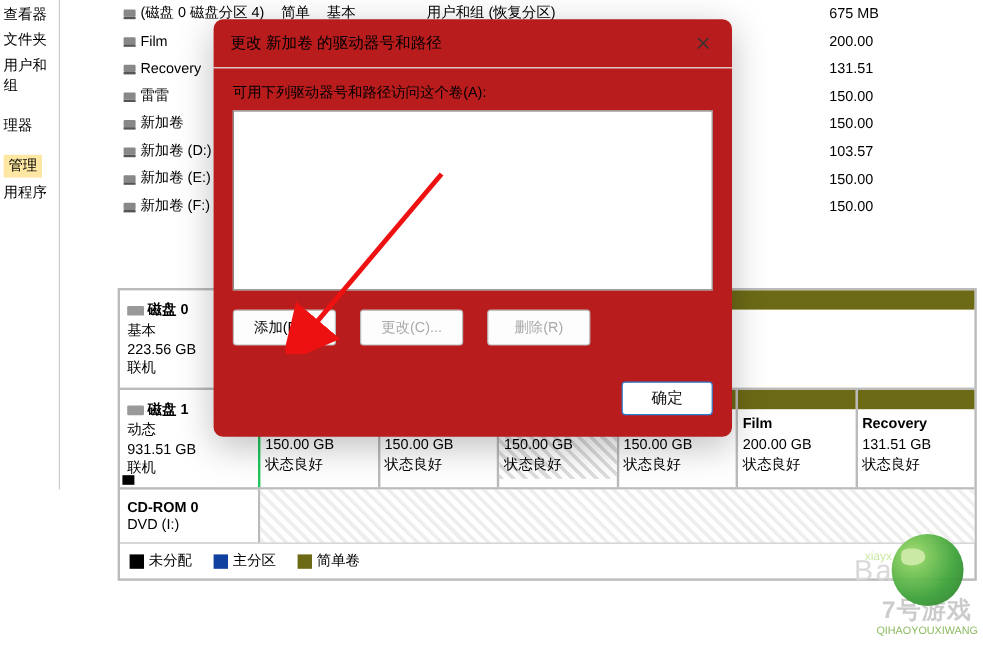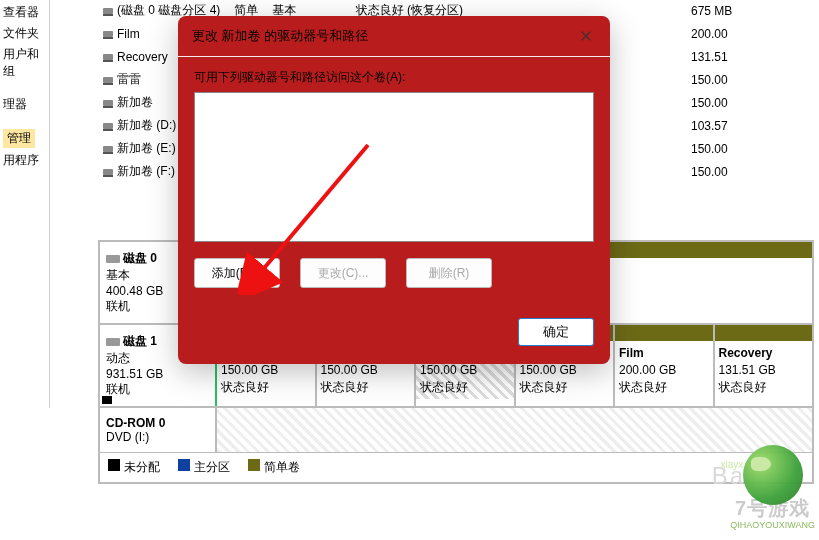--- a/index.html
+++ b/index.html
@@ -21,21 +21,21 @@
 .diskhdr .blk{position:absolute;left:2px;bottom:2px;width:10px;height:8px;background:#000}
 .diskvols{flex:1;display:flex}
 .vol{border-right:2px solid #bbb;padding:0;min-height:75px;display:flex;flex-direction:column}
 .vol:last-child{border-right:none}
 .volbar{height:16px;background:#6d6a16}
 .voltxt{padding:4px 4px;line-height:1.4}
 .hatch{background:repeating-linear-gradient(45deg,#ddd 0,#ddd 3px,#fff 3px,#fff 7px)}
 .cdrow{width:117px;border-right:2px solid #bbb;padding:8px 6px}
 .cdvol{flex:1;background:repeating-linear-gradient(45deg,#eee 0,#eee 3px,#fff 3px,#fff 7px)}
 .legend{padding:6px 8px;display:flex;gap:18px;align-items:center;border-top:1px solid #bbb}
-.lg{display:flex;align-items:flex-start;gap:4px}
+.lg{display:flex;align-items:center;gap:4px}
 .sw{width:12px;height:12px;display:inline-block}
 .sw.bk{background:#000}
 .sw.bl{background:#1040a0}
 .sw.ol{background:#6d6a16}
 
 .modal{position:absolute;left:178px;top:16px;width:432px;background:#b91c1c;border-radius:8px;box-shadow:0 8px 30px rgba(0,0,0,.25);z-index:50}
 .modal .titlebar{display:flex;align-items:center;padding:10px 14px;border-bottom:1px solid #eee}
 .modal .titlebar span{font-size:13px}
 .modal .closebtn{margin-left:auto;width:20px;height:20px;display:flex;align-items:center;justify-content:center;cursor:pointer;font-size:16px;color:#333}
 .modal .body{padding:12px 16px 16px}
@@ -72,21 +72,21 @@
   <div>用程序</div>
 </div>
 
 <table class="voltree">
 <tbody id="voltree-body">
       <tr>
         <td><span class="vicon"></span>(磁盘 0 磁盘分区 4)</td>
         <td>简单</td>
         <td>基本</td>
         <td></td>
-        <td>状态良好 (恢复分区)</td>
+        <td>用户和组 (恢复分区)</td>
         <td style="padding-left:220px">675 MB</td>
       </tr>
       <tr>
         <td><span class="vicon"></span>Film</td>
         <td>简单</td>
         <td>动态</td>
         <td>NTFS</td>
         <td>状态良好</td>
         <td style="padding-left:220px">200.00</td>
       </tr>
@@ -140,21 +140,21 @@
       </tr>
     </tbody>
 </table>
 
 <div class="diskpanel">
 
   <div class="diskrow">
     <div class="diskhdr">
       <div><span class="dicon"></span><b>磁盘 0</b></div>
       <div>基本</div>
-      <div>400.48 GB</div>
+      <div>223.56 GB</div>
       <div>联机</div>
     </div>
     <div class="diskvols" id="d0vols">
         <div class="vol" style="flex:1">
           <div class="volbar"></div>
           <div class="voltxt">&nbsp;</div>
         </div>
       </div>
   </div>
 

